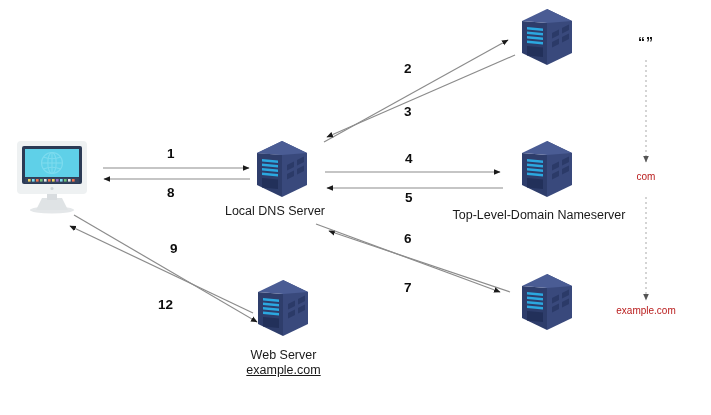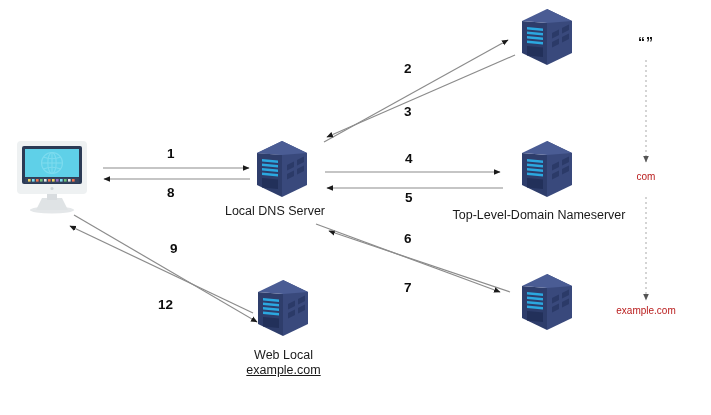--- a/index.html
+++ b/index.html
@@ -239,21 +239,21 @@
       <polygon points="8,39 24,40.5 24,50 8,48.5" fill="#22305a"></polygon>
       <g fill="#2b3a68">
         <polygon points="33,26 40,22.6 40,28 33,31.4"></polygon>
         <polygon points="43,21 50,17.6 50,23 43,26.4"></polygon>
         <polygon points="33,35 40,31.6 40,37 33,40.4"></polygon>
         <polygon points="43,30 50,26.6 50,32 43,35.4"></polygon>
       </g>
     </svg>
   </div>
   <div class="node-label" style="left:223px;top:348px;width:121px;">
-    <span>Web Local</span>
+    <span>Web Server</span>
     <span class="sub">example.com</span>
   </div>
 
   <div class="step-num" style="left:167px;top:146px;"><span>1</span></div>
   <div class="step-num" style="left:167px;top:185px;"><span>8</span></div>
   <div class="step-num" style="left:404px;top:61px;"><span>2</span></div>
   <div class="step-num" style="left:404px;top:104px;"><span>3</span></div>
   <div class="step-num" style="left:405px;top:151px;"><span>4</span></div>
   <div class="step-num" style="left:405px;top:190px;"><span>5</span></div>
   <div class="step-num" style="left:404px;top:231px;"><span>6</span></div>

